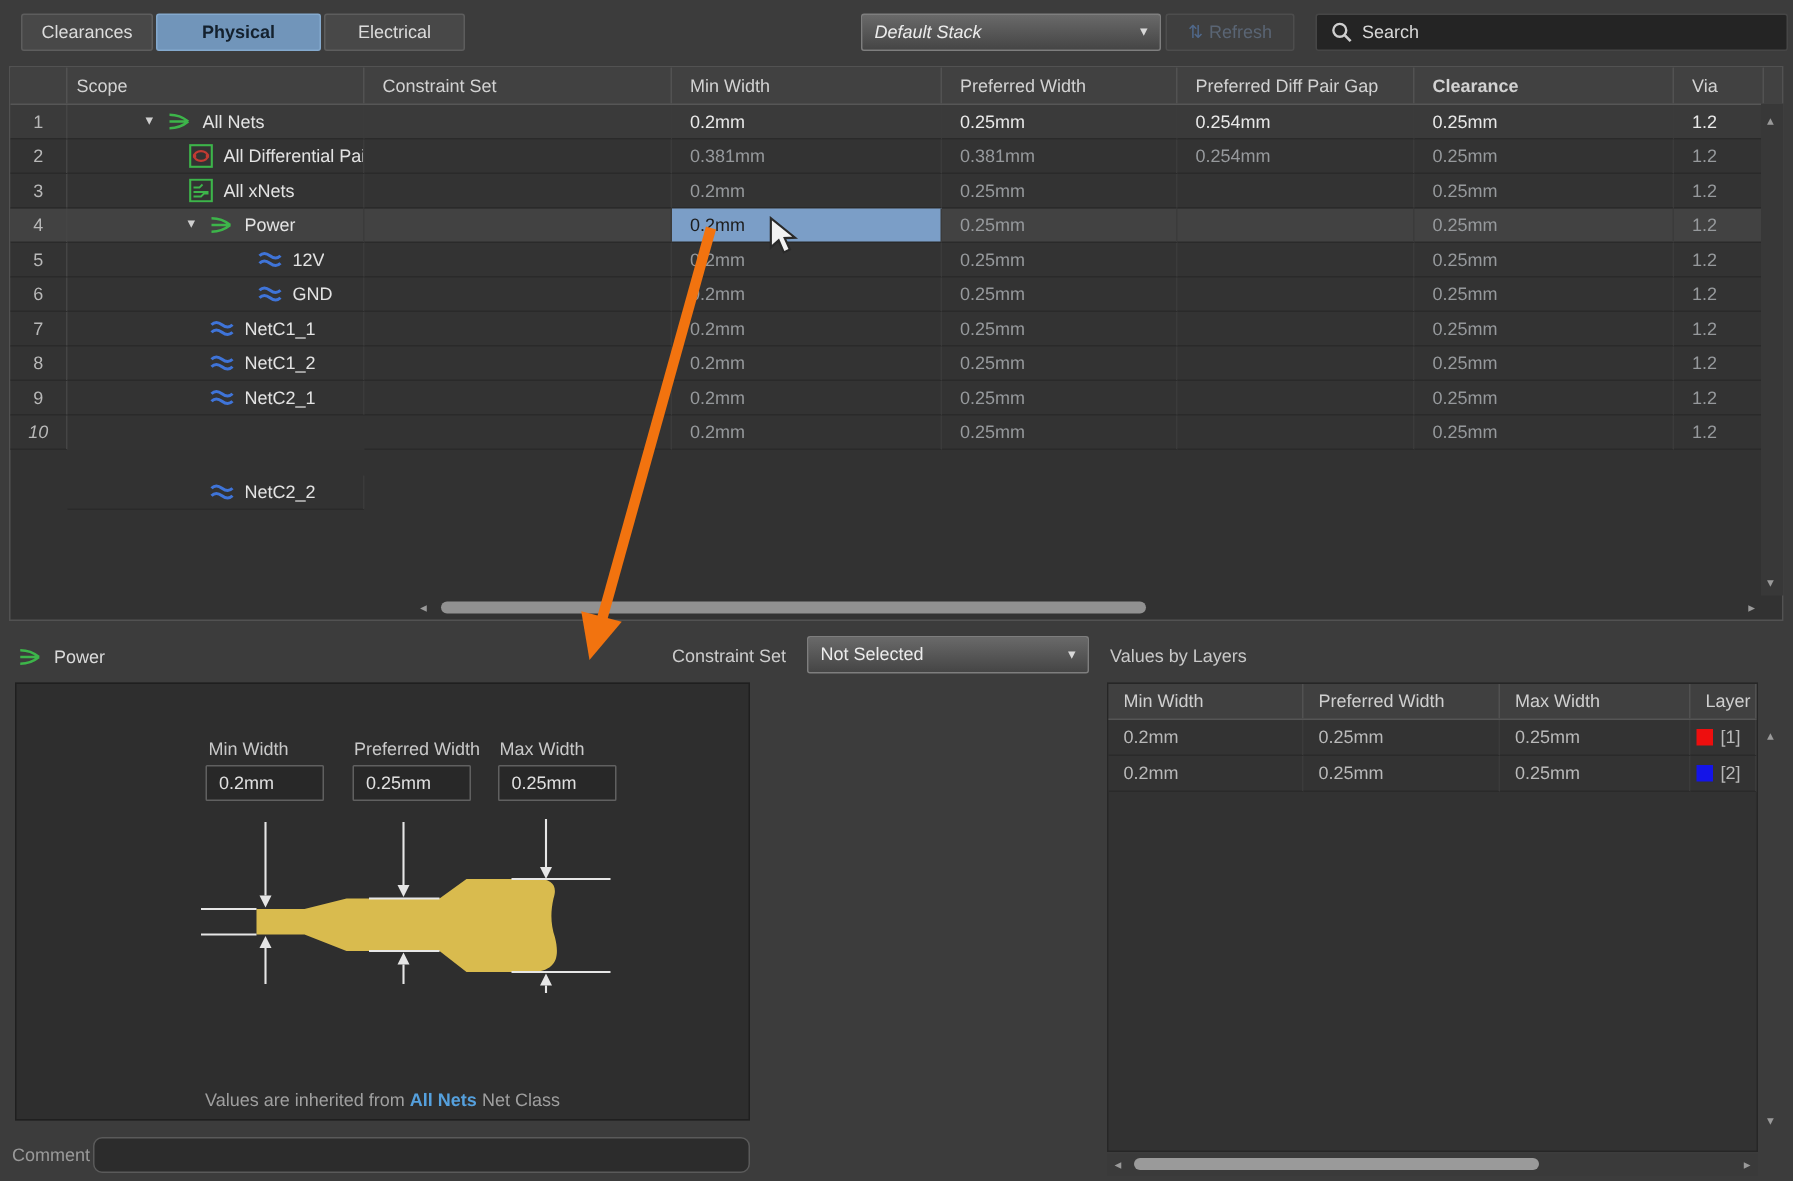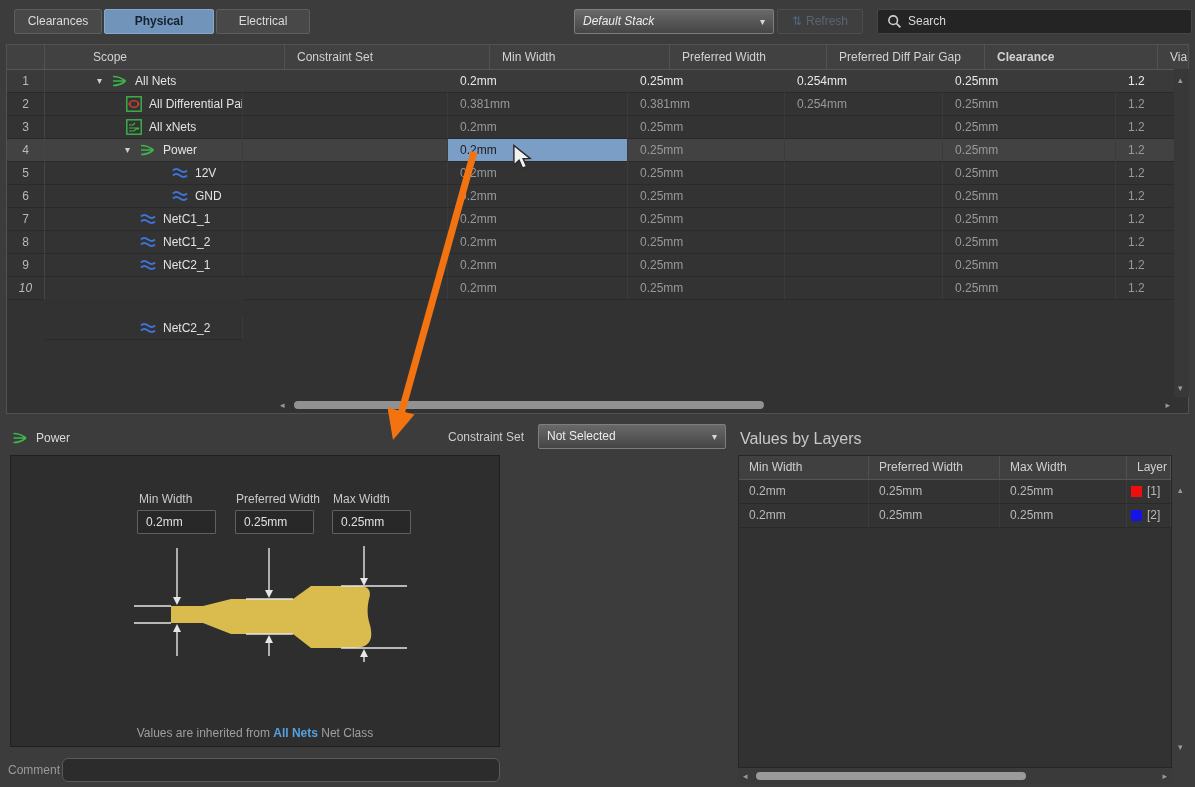--- a/index.html
+++ b/index.html
@@ -62,21 +62,21 @@
   .sb-arrow{position:absolute;color:#9a9a9a;font-size:9px;line-height:14px;}
   #nt-hthumb{position:absolute;left:18px;top:3px;width:470px;height:8px;border-radius:4px;background:#919191;}
   #nt-vscroll{position:absolute;left:1167px;top:24px;width:15px;height:328px;background:#383838;}
 
   
   #power-scope{position:absolute;left:12px;top:429px;height:18px;display:flex;align-items:center;
     color:#dadada;font-size:12px;}
   #power-scope svg{margin-right:7px;}
   #cs-label{position:absolute;left:448px;top:430px;font-size:12px;color:#cccccc;}
   #cs-dd{left:538px;width:170px;top:424px;}
-  #vbl-title{position:absolute;left:740px;top:430px;font-size:16px;color:#c8c8c8;}
+  #vbl-title{position:absolute;left:740px;top:430px;font-size:12px;color:#c8c8c8;}
 
   
   #diagram{position:absolute;left:10px;top:455px;width:490px;height:292px;
     background:#2e2e2e;border:1px solid #1f1f1f;box-sizing:border-box;}
   .fld-label{position:absolute;font-size:12px;color:#c9c9c9;}
   .fld-input{position:absolute;width:69px;height:22px;line-height:22px;
     background:#282828;border:1px solid #606060;border-radius:1px;
     color:#e0e0e0;font-size:12px;padding-left:8px;box-sizing:content-box;}
   #trace-svg{position:absolute;left:0;top:0;}
   #inherit-note{position:absolute;left:0;top:270px;width:100%;text-align:center;
@@ -126,21 +126,21 @@
   <svg width="16" height="16" viewBox="0 0 16 16">
     <circle cx="6.2" cy="6.2" r="4.3" fill="none" stroke="#cfcfcf" stroke-width="1.6"></circle>
     <line x1="9.6" y1="9.6" x2="13.4" y2="13.4" stroke="#cfcfcf" stroke-width="1.8"></line>
   </svg>
   <span>Search</span>
 </div>
 
 <div id="net-table">
   <div id="nt-header">
       <div class="nt-hcell first" style="width: 38px;"></div>
-      <div class="nt-hcell scope" style="width: 198px; margin-left: 42px;">Scope</div>
+      <div class="nt-hcell scope" style="width: 198px;">Scope</div>
       <div class="nt-hcell" style="width: 205px;">Constraint Set</div>
       <div class="nt-hcell" style="width: 180px;">Min Width</div>
       <div class="nt-hcell" style="width: 157px;">Preferred Width</div>
       <div class="nt-hcell" style="width: 158px;">Preferred Diff Pair Gap</div>
       <div class="nt-hcell" style="width: 173px; font-weight: bold;">Clearance</div>
       <div class="nt-hcell" style="width: 60px;">Via</div>
     </div>
   <div id="nt-body">
       <div class="nt-row r1 bright">
         <div class="nt-cell num" style="width: 38px;">1</div>

